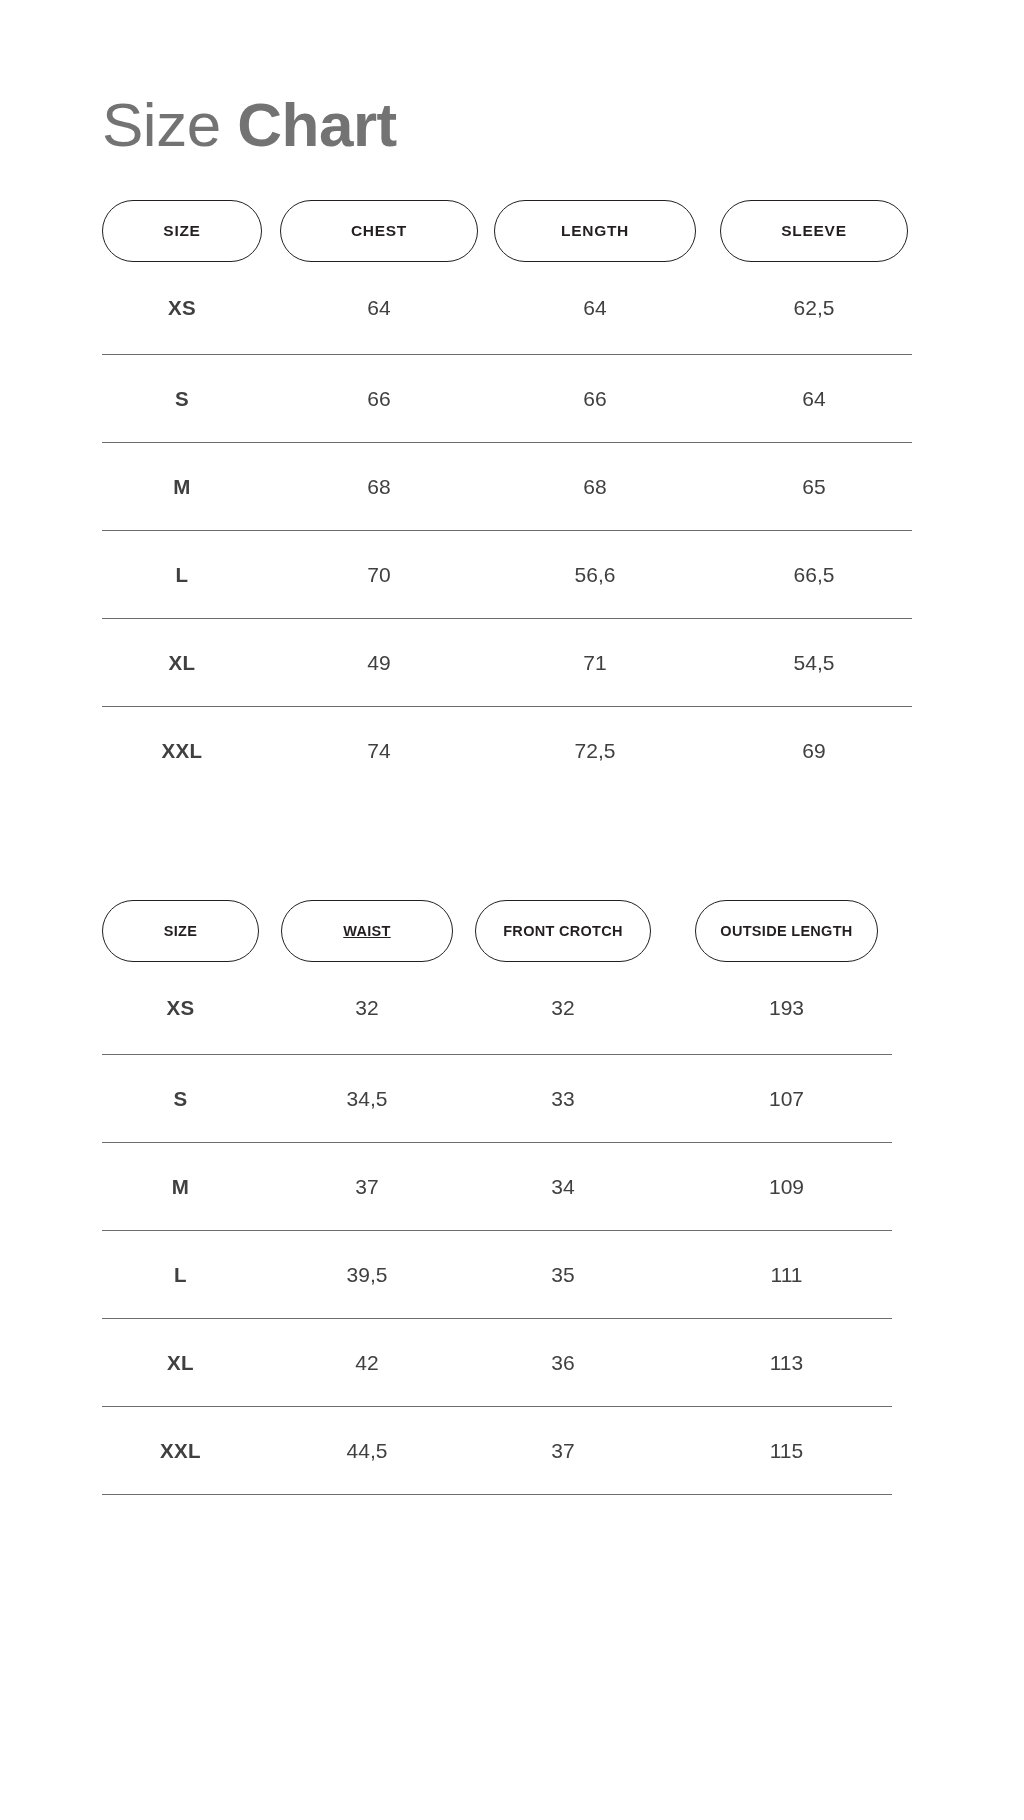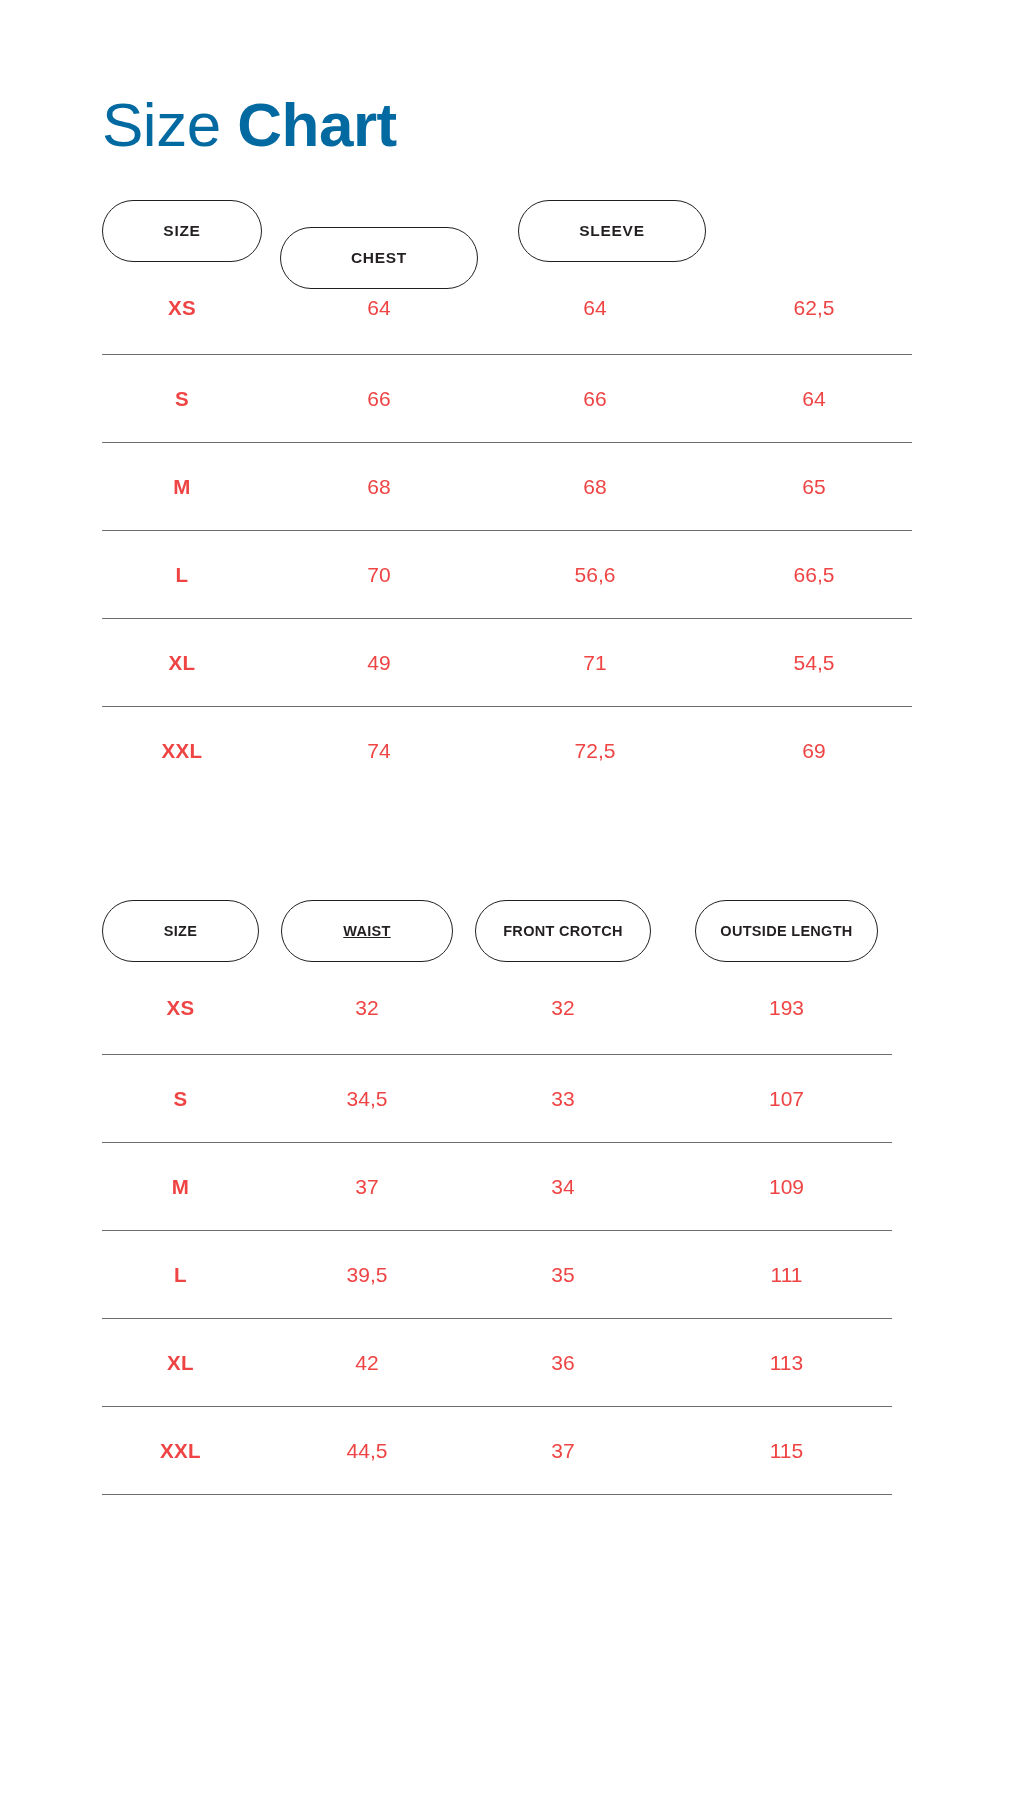--- a/index.html
+++ b/index.html
@@ -24,21 +24,21 @@
 
   
   .page-title {
     position: absolute;
     left: 102px;
     top: 44px;
     font-size: 62px;
     line-height: 78px;
     letter-spacing: -0.5px;
     white-space: nowrap;
-    color: #0369a1;
+    color: #737373;
   }
   .title-light { font-weight: 400; }
   .title-bold  { font-weight: 700; }
 
   
   .size-table {
     position: absolute;
     left: 102px;
     width: 810px;
   }
@@ -61,21 +61,21 @@
     font-size: 15.5px;
     font-weight: 700;
     letter-spacing: 0.7px;
     text-transform: uppercase;
     white-space: nowrap;
     color: #231f20;
     background: #ffffff;
   }
   
   .table-one .col-0 { width: 160px; }
-  .table-one .col-1 { width: 198px; margin-top: 27px; }
+  .table-one .col-1 { width: 198px; }
   .table-one .col-2 { width: 202px; }
   .table-one .col-3 { width: 188px; }
   .table-one .gap-0 { width: 18px; }
   .table-one .gap-1 { width: 16px; }
   .table-one .gap-2 { width: 24px; }
 
   
   .table-two .col-0 { width: 157px; }
   .table-two .col-1 { width: 172px; text-decoration: underline; }
   .table-two .col-2 { width: 176px; }
@@ -94,21 +94,21 @@
     border-bottom: 1.5px solid #6d6d6d;
   }
   .data-row.last-open { border-bottom: none; }
 
   .cell {
     display: flex;
     align-items: center;
     justify-content: center;
     font-size: 21px;
     font-weight: 400;
-    color: #ef4444;
+    color: #404040;
     white-space: nowrap;
   }
   .cell.size-cell {
     font-weight: 700;
     font-size: 20.5px;
     letter-spacing: 0.3px;
   }
   .spacer { flex: 0 0 auto; }
 
   
@@ -140,20 +140,21 @@
     <span class="title-light">Size</span><span class="title-light">&nbsp;</span><span class="title-bold">Chart</span>
   </h1>
 
   <div class="size-table table-one">
 
     <div class="pill-row">
       <div class="pill col-0">SIZE</div>
       <div class="spacer gap-0"></div>
       <div class="pill col-1">CHEST</div>
       <div class="spacer gap-1"></div>
+      <div class="pill col-2">LENGTH</div>
       <div class="spacer gap-2"></div>
       <div class="pill col-3">SLEEVE</div>
     </div>
 
     <div class="rows">
 
       <div class="data-row first-row">
         <div class="cell size-cell c0">XS</div>
         <div class="spacer g0"></div>
         <div class="cell c1">64</div>

